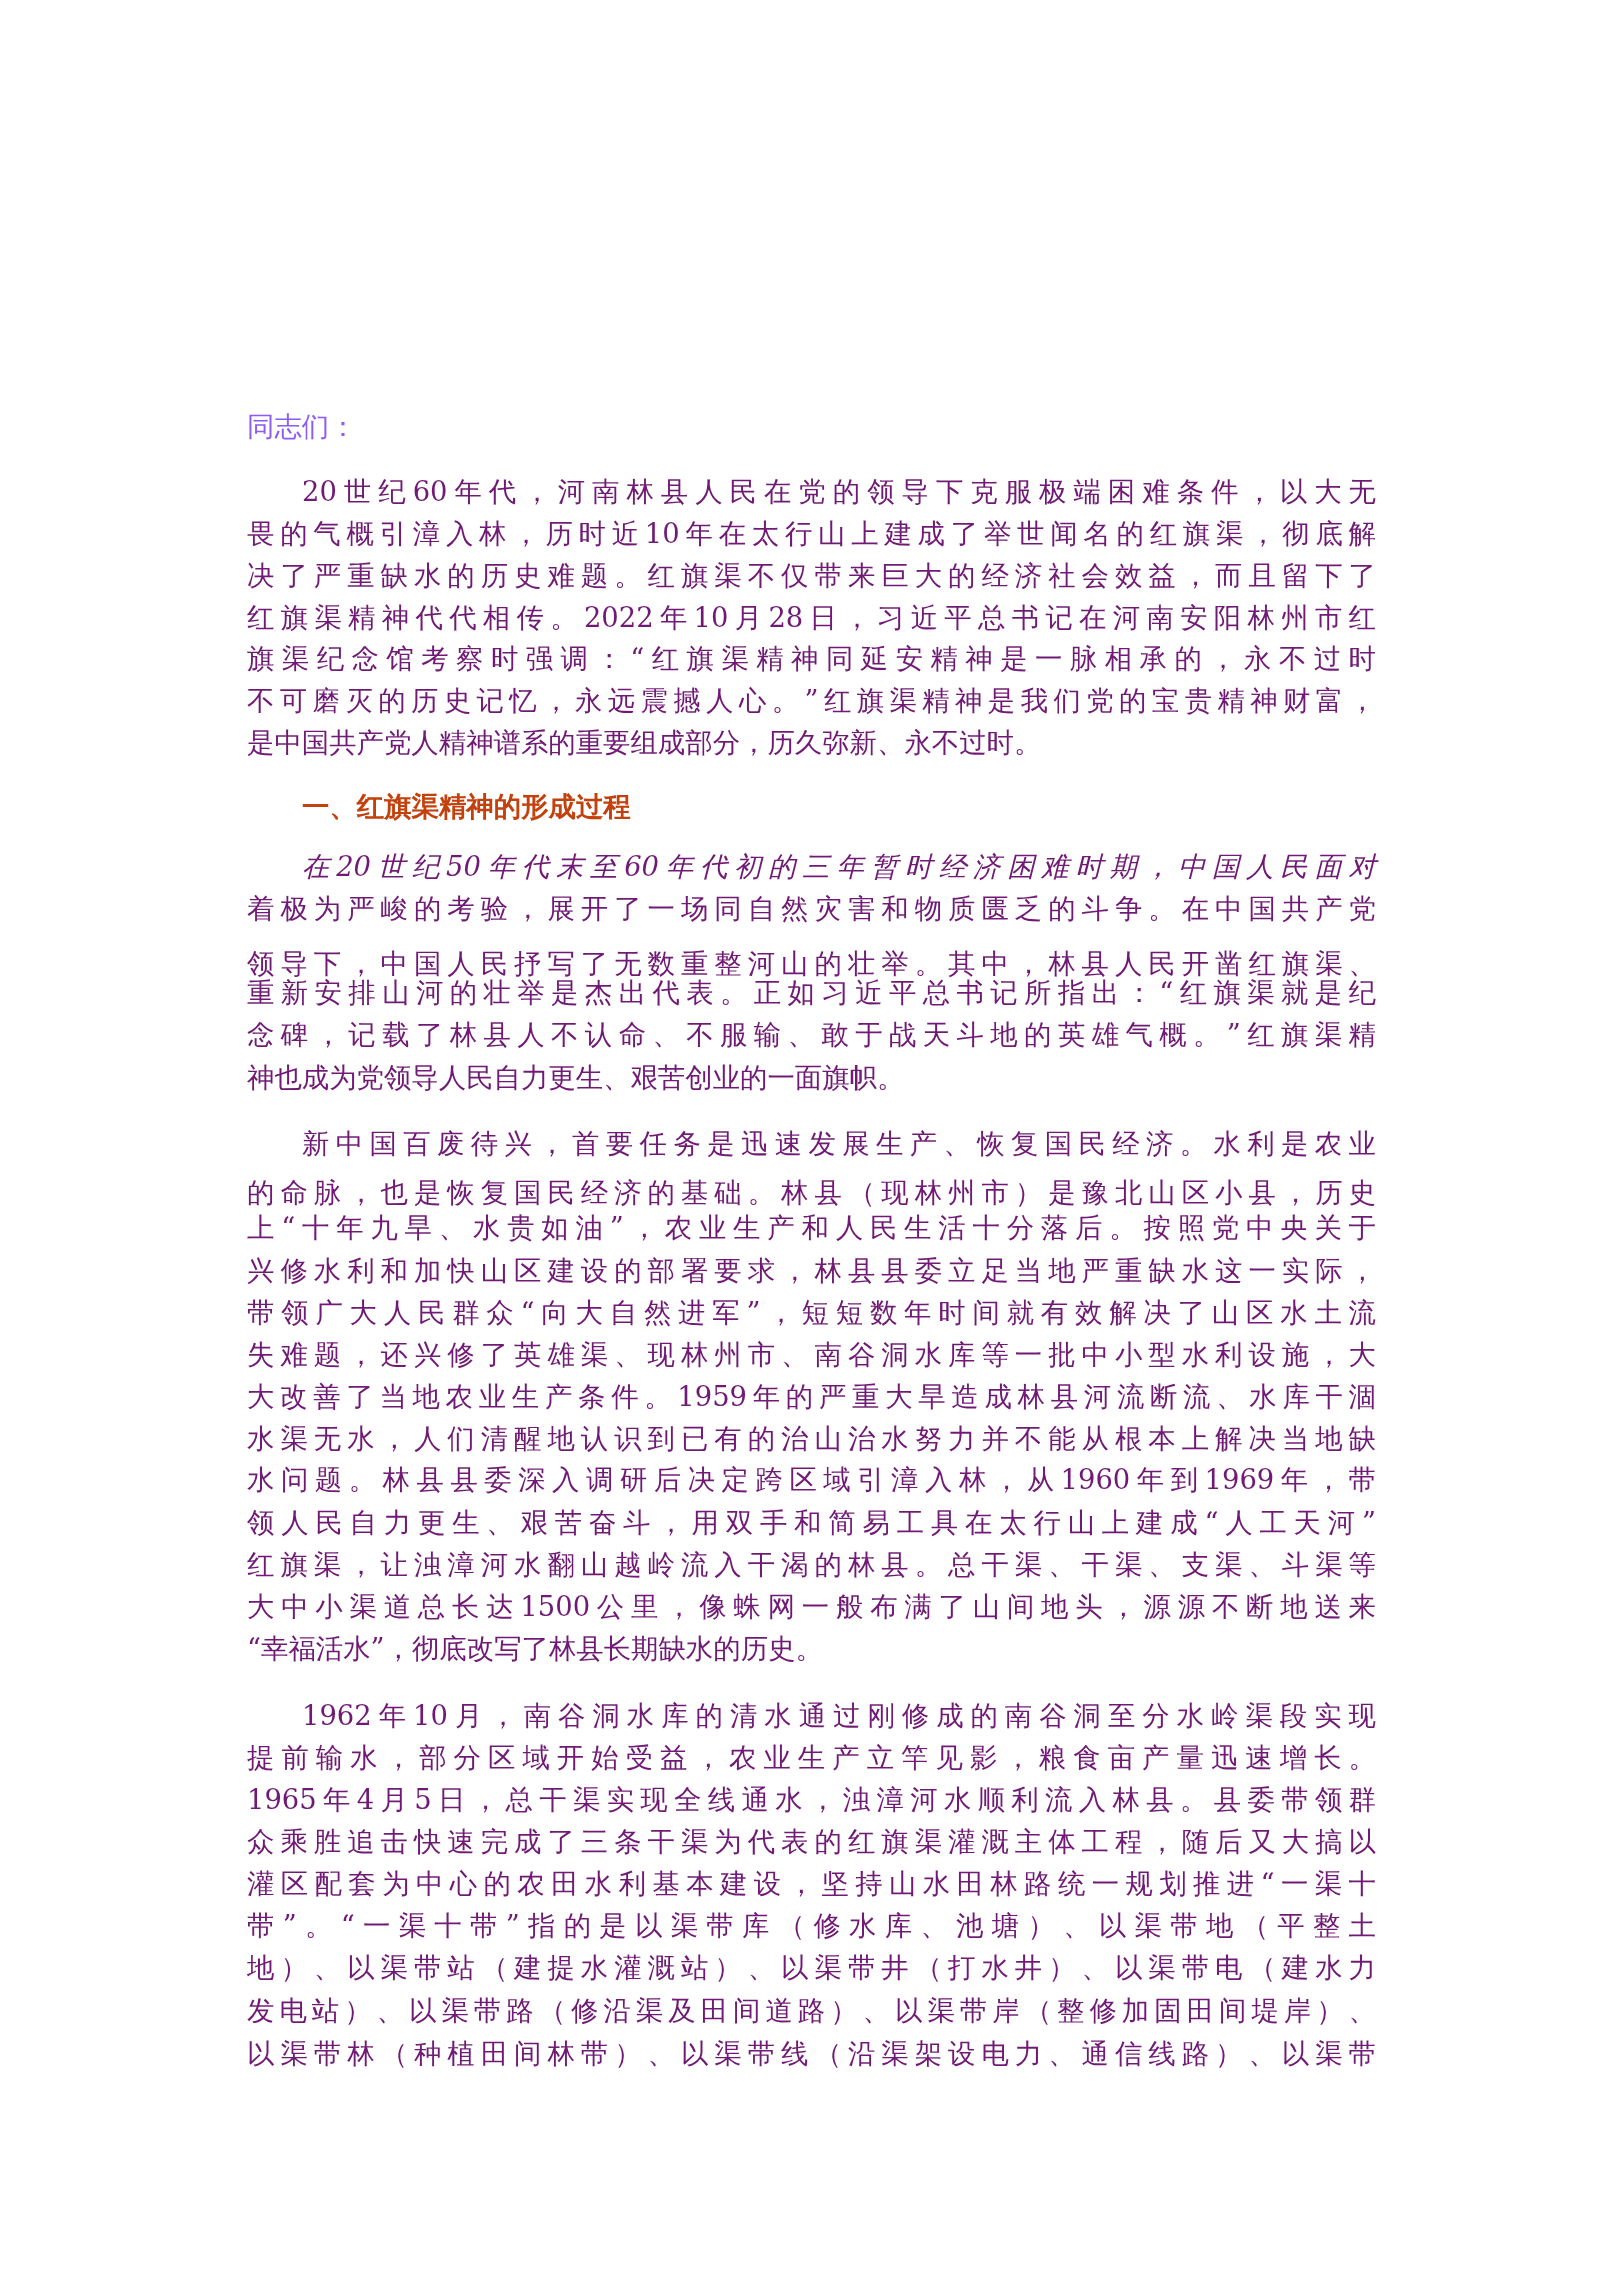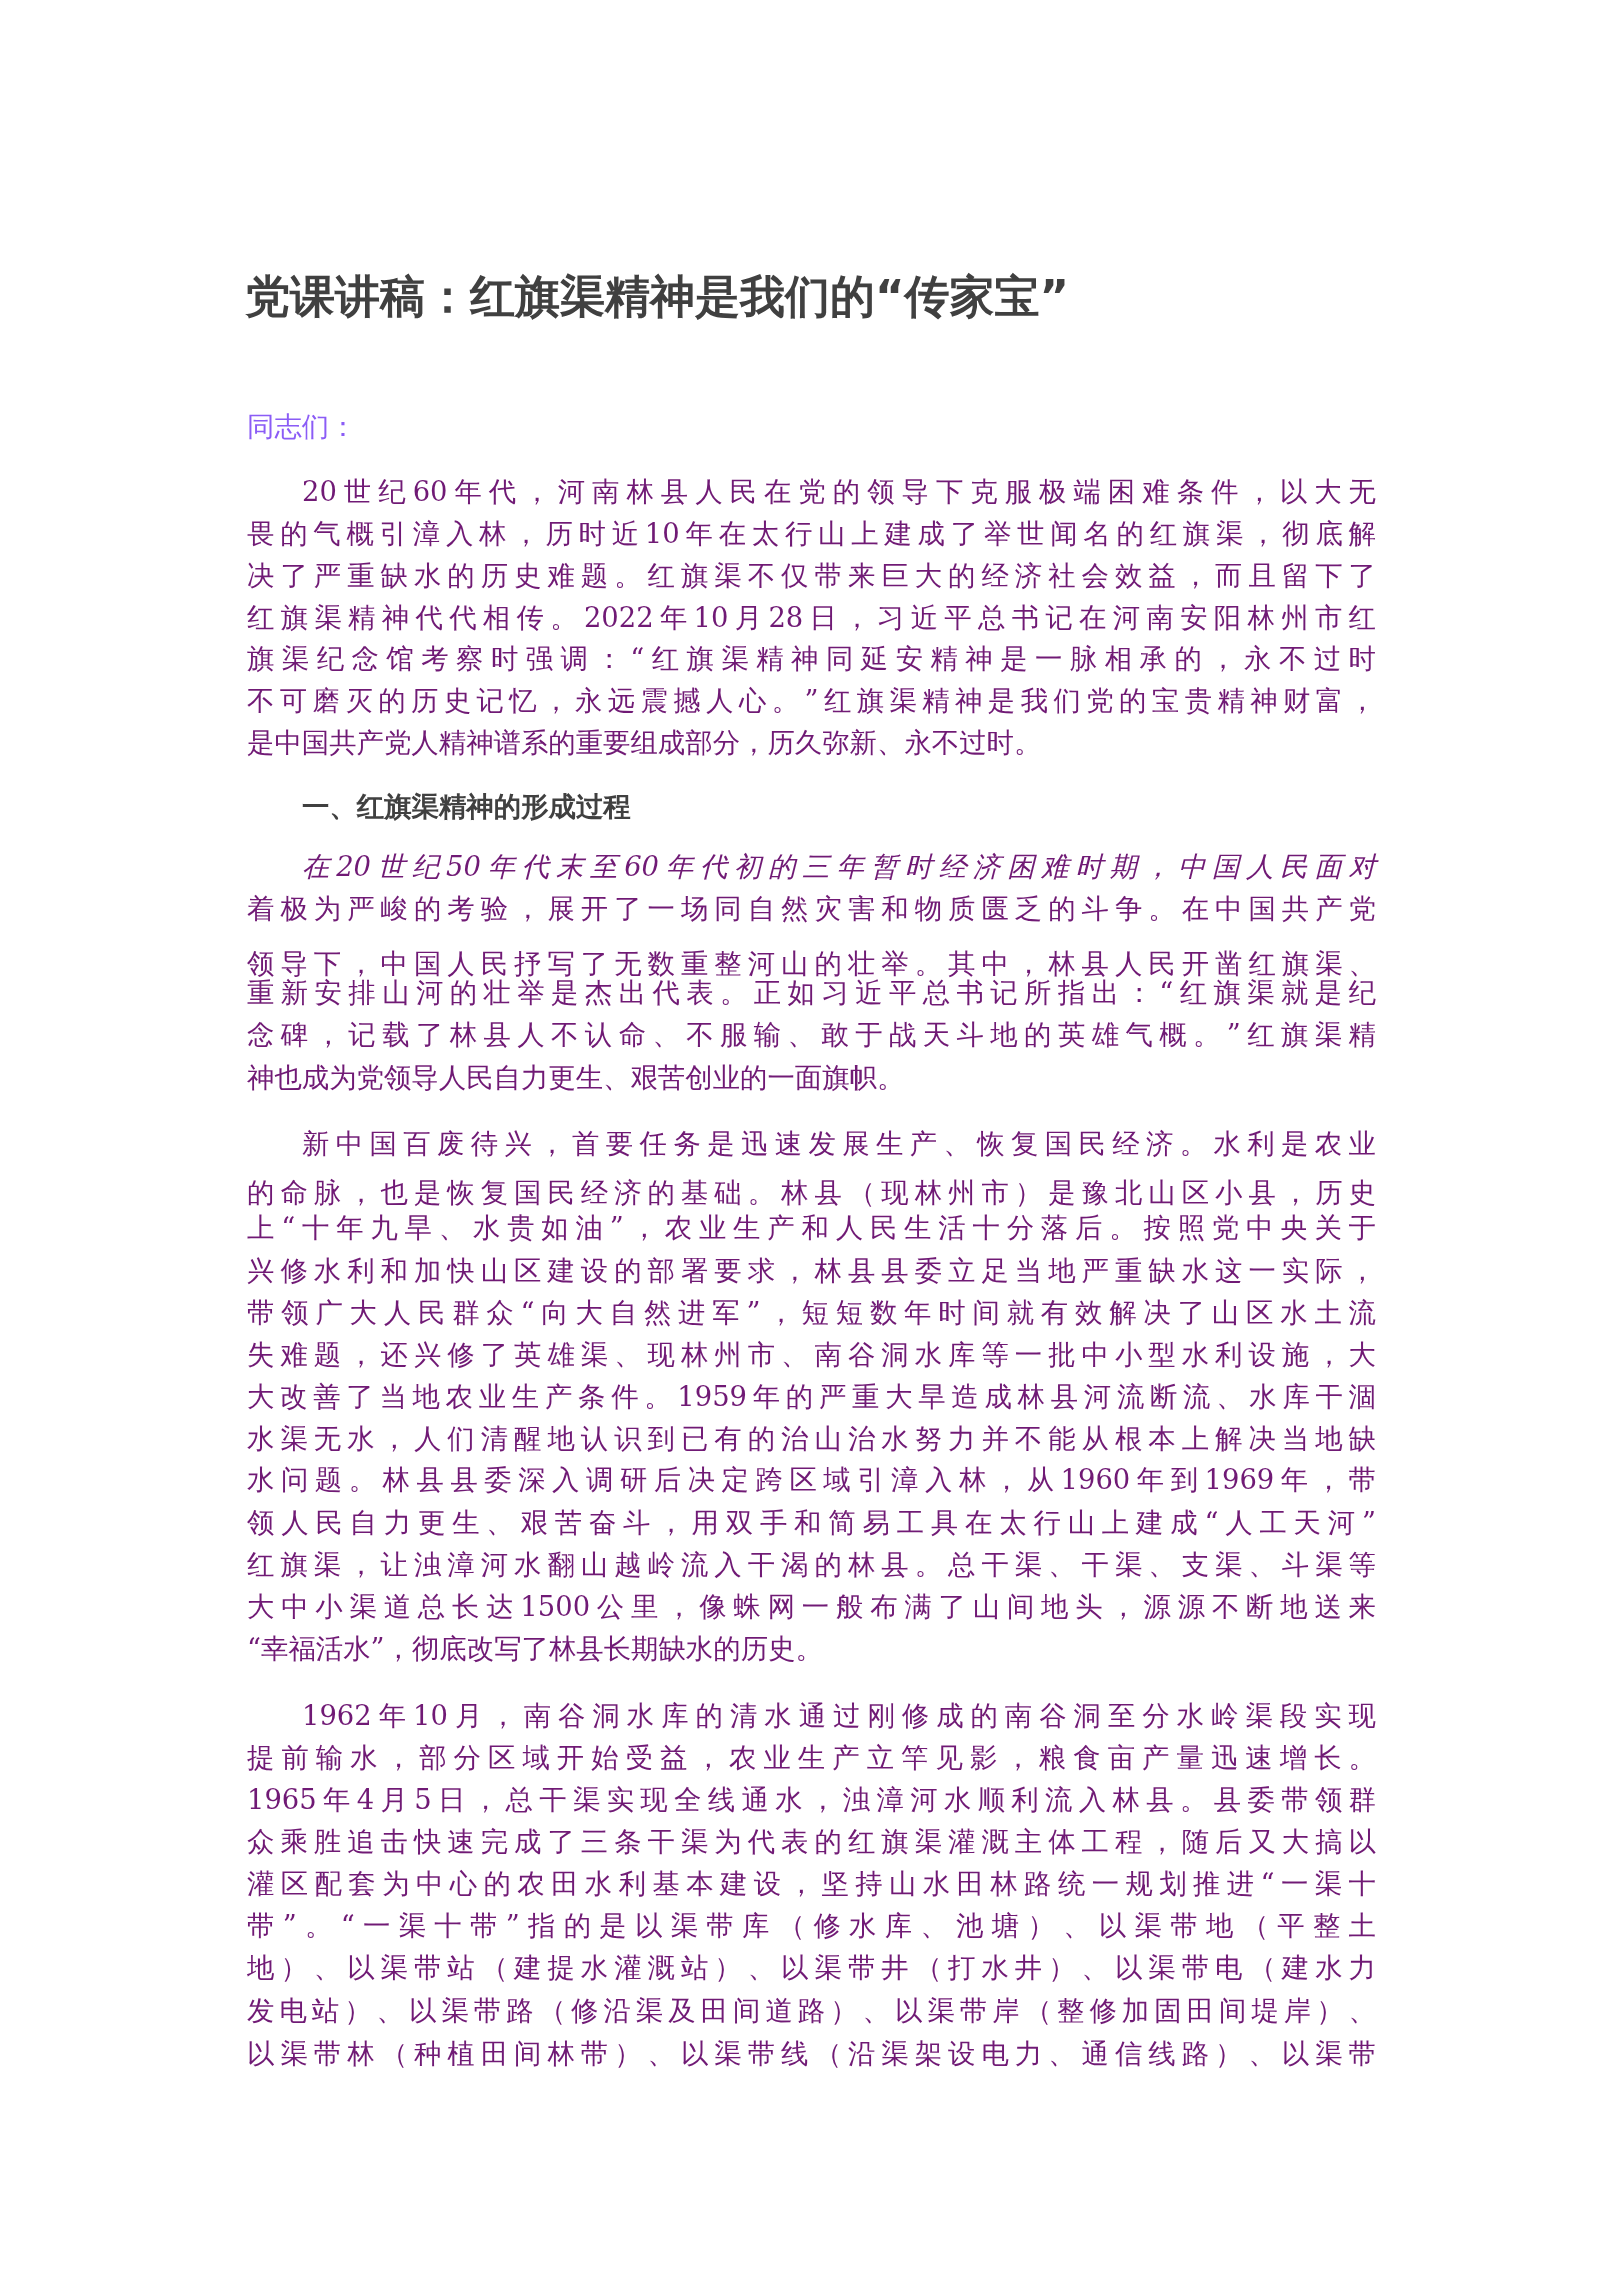--- a/index.html
+++ b/index.html
@@ -21,29 +21,28 @@
   .line.last { text-align-last: left; }
   .line.indent { left: 302px; width: 1074px; }
   .salutation {
     position: absolute; left: 247px; height: 35px;
     font-family: "DejaVu Serif", "Liberation Serif", serif;
     font-size: 27.4px; line-height: 35px; color: #8b5cf6; white-space: nowrap;
   }
   .heading {
     position: absolute; left: 302px; height: 35px;
     font-family: "DejaVu Sans", "Liberation Sans", sans-serif;
-    font-weight: bold; font-size: 27.4px; line-height: 35px; color: #404040; white-space: nowrap;
+    font-weight: bold; font-size: 27.4px; line-height: 35px; color: #c2410c; white-space: nowrap;
   }
 </style>
 </head>
 <body>
 
 <div class="page">
 
-  <div class="title" style="top:271px;">党课讲稿：红旗渠精神是我们的“传家宝”</div>
 
   <div class="salutation" style="top:409px;">同志们：</div>
 
   <div>
     <div class="line indent" style="top:474px;">20世纪60年代，河南林县人民在党的领导下克服极端困难条件，以大无</div>
     <div class="line" style="top:516px;">畏的气概引漳入林，历时近10年在太行山上建成了举世闻名的红旗渠，彻底解</div>
     <div class="line" style="top:558px;">决了严重缺水的历史难题。红旗渠不仅带来巨大的经济社会效益，而且留下了</div>
     <div class="line" style="top:600px;">红旗渠精神代代相传。2022年10月28日，习近平总书记在河南安阳林州市红</div>
     <div class="line" style="top:641px;">旗渠纪念馆考察时强调：“红旗渠精神同延安精神是一脉相承的，永不过时</div>
     <div class="line" style="top:683px;">不可磨灭的历史记忆，永远震撼人心。”红旗渠精神是我们党的宝贵精神财富，</div>

